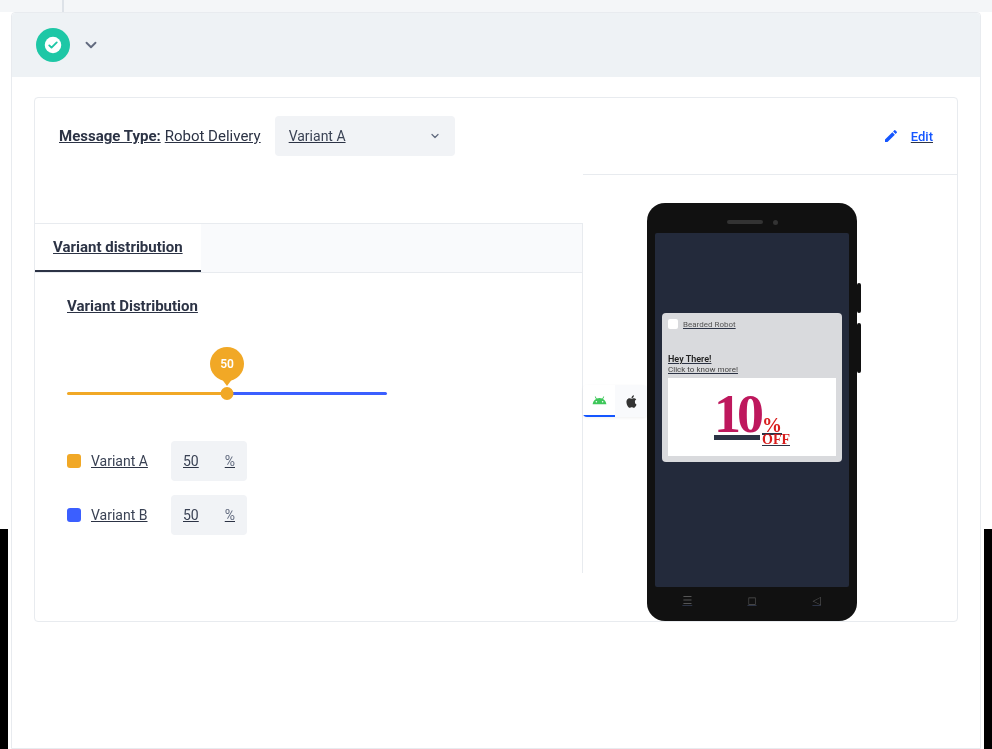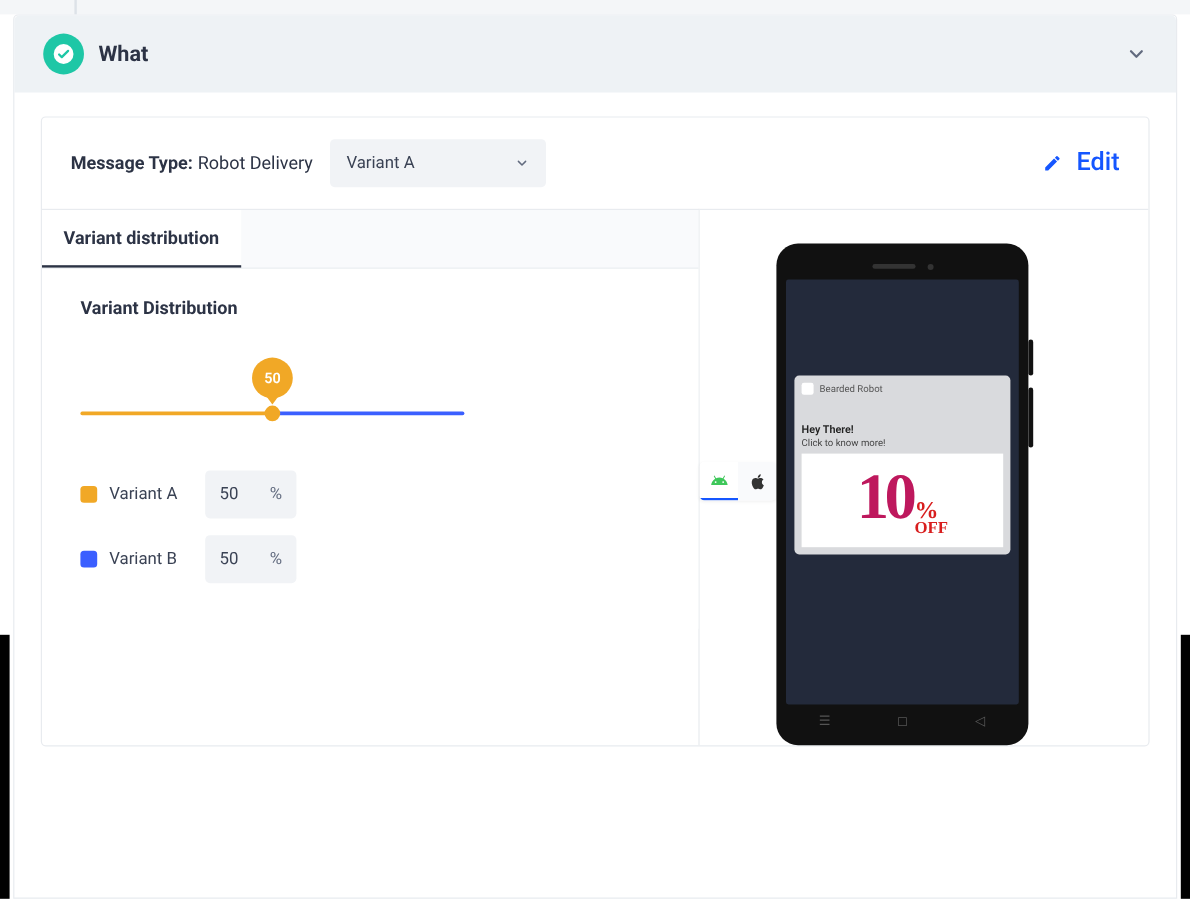--- a/index.html
+++ b/index.html
@@ -9,32 +9,32 @@
 .top-lines { position: absolute; top: 0; left: 62px; width: 2px; height: 12px; background: #dde2e8; }
 
 .outer { position: absolute; top: 12px; left: 11px; right: 11px; bottom: 0; background: #fff; border: 1px solid #e8ebef; border-top-left-radius: 4px; border-top-right-radius: 4px; }
 
 .header { height: 64px; background: #eef2f5; display: flex; align-items: center; padding: 0 24px; border-top-left-radius: 4px; border-top-right-radius: 4px; }
 .check-badge { width: 34px; height: 34px; background: #1ec7a6; border-radius: 50%; display: flex; align-items: center; justify-content: center; margin-right: 12px; }
 .check-badge svg { width: 18px; height: 18px; }
 .header-title { font-size: 18px; font-weight: 700; color: #2c3345; flex: 1; }
 .chevron-icon { width: 18px; height: 18px; color: #626b7f; }
 
-.content { padding: 20px 22px 0 22px; }
+.content { padding: 20px 22px 0 22px; text-decoration: underline; }
 .card { border: 1px solid #e8ebef; border-radius: 4px; background: #fff; }
 .card-top { display: flex; align-items: center; padding: 18px 24px; }
 .msg-label { font-size: 15px; color: #2c3345; font-weight: 700; }
 .msg-value { font-size: 15px; color: #2c3345; font-weight: 400; margin-left: 4px; }
 .select { margin-left: 14px; width: 180px; height: 40px; background: #f1f3f6; border-radius: 4px; display: flex; align-items: center; padding: 0 14px; color: #3a4254; font-size: 14px; position: relative; cursor: pointer; }
 .select .chev { position: absolute; right: 14px; color: #626b7f; }
 .edit-area { margin-left: auto; display: flex; align-items: center; gap: 12px; cursor: pointer; }
 .edit-area svg { width: 16px; height: 16px; color: #1556ff; }
-.edit-text { color: #1556ff; font-size: 21px; font-weight: 500; }
-
-.card-body { display: flex; }
+.edit-text { color: #1556ff; font-size: 13px; font-weight: 500; }
+
+.card-body { display: flex; align-items: center; }
 
 .left-col { width: 548px; border-top: 1px solid #e8ebef; border-right: 1px solid #e8ebef; }
 .tabs { display: flex; border-bottom: 1px solid #e8ebef; background: #f9fafc; }
 .tab { padding: 14px 18px; font-size: 15px; color: #626b7f; font-weight: 500; cursor: pointer; }
 .tab.active { color: #2c3345; font-weight: 700; border-bottom: 2px solid #2c3345; background: #fff; }
 
 .dist-area { padding: 24px 32px; background: #fff; }
 .dist-title { font-size: 15px; font-weight: 700; color: #2c3345; margin-bottom: 38px; }
 
 .slider-wrap { position: relative; width: 320px; height: 60px; margin-bottom: 28px; }
@@ -97,21 +97,20 @@
 <div class="black-bars bb-right"></div>
 
 <div class="outer">
   <div class="header">
     <div class="check-badge">
       <svg viewBox="0 0 24 24">
           <circle cx="12" cy="12" r="11" fill="#fff"></circle>
           <path d="M7 12.5l3 3 7-7" stroke="#1ec7a6" stroke-width="2.5" fill="none" stroke-linecap="round" stroke-linejoin="round"></path>
         </svg>
     </div>
-    <div class="header-title">What</div>
     <svg class="chevron-icon" viewBox="0 0 24 24">
         <path d="M6 9l6 6 6-6" stroke="currentColor" stroke-width="2.5" fill="none" stroke-linecap="round" stroke-linejoin="round"></path>
       </svg>
   </div>
 
   <div class="content">
     <div class="card">
       <div class="card-top">
         <span class="msg-label">Message Type:</span>
         <span class="msg-value">Robot Delivery</span>

